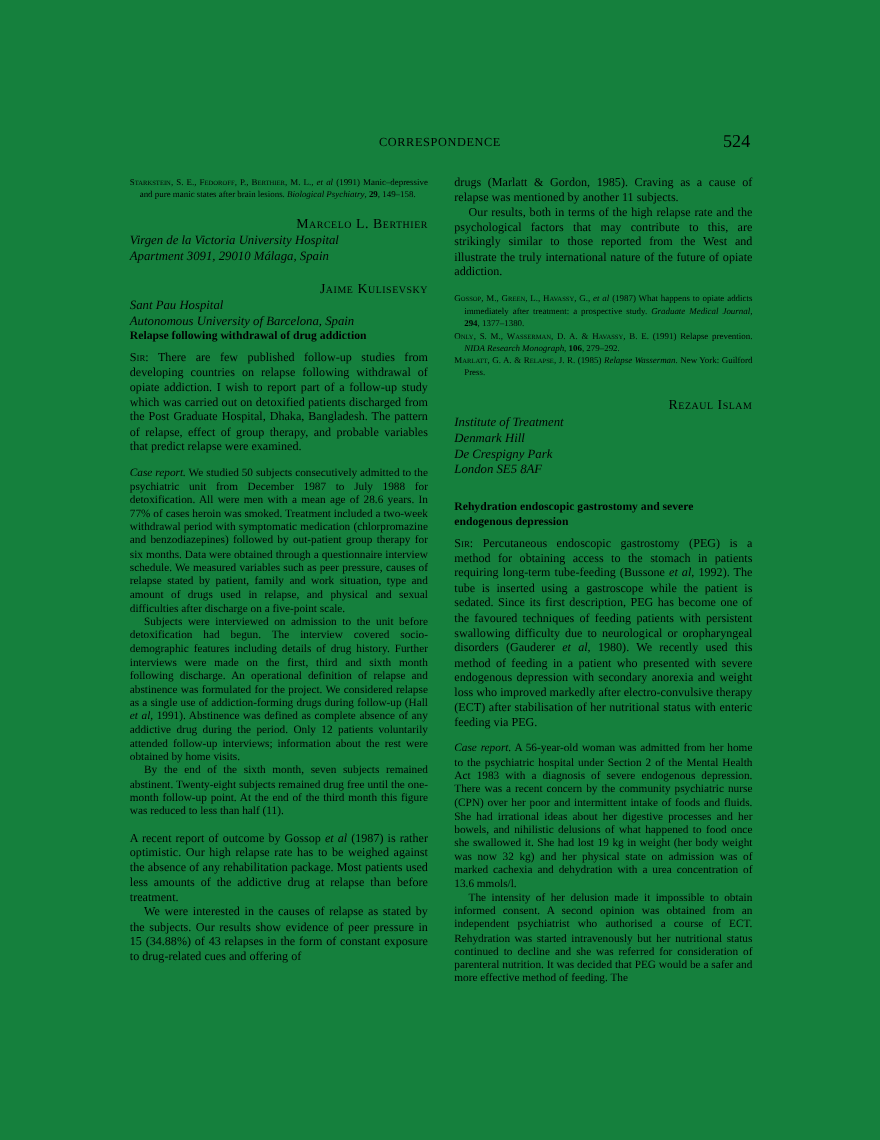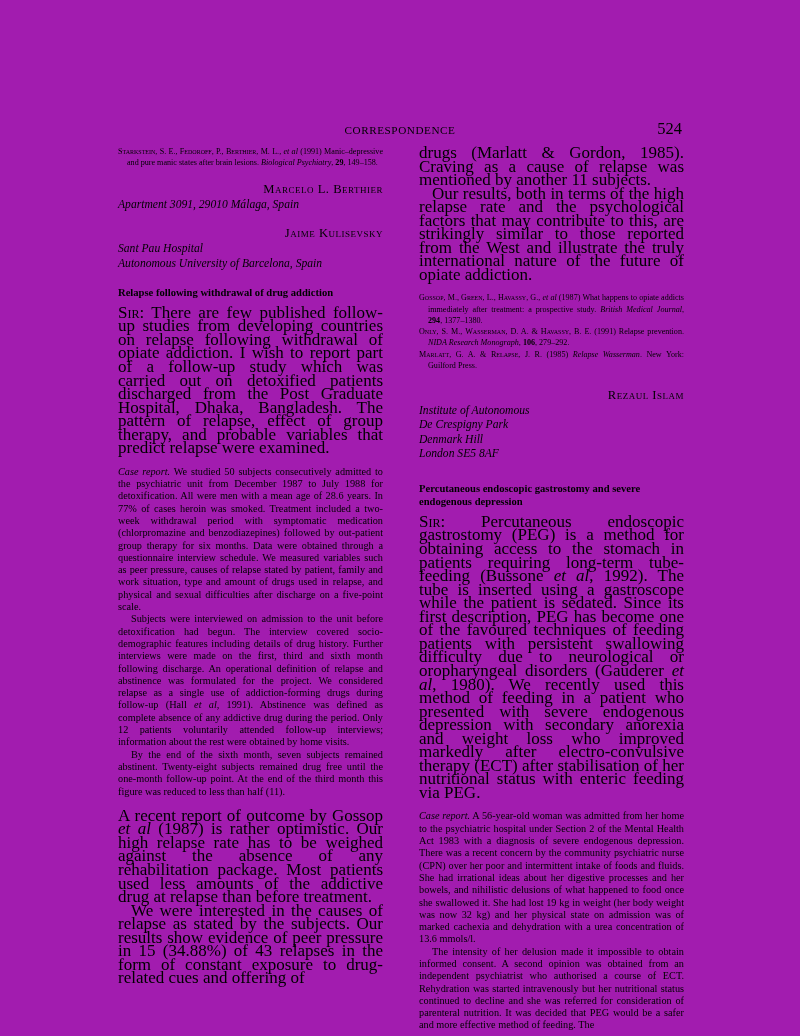--- a/index.html
+++ b/index.html
@@ -8,21 +8,21 @@
     background: #ffffff;
   }
   body {
     font-family: "Liberation Serif", "DejaVu Serif", serif;
     color: #000000;
   }
   #page {
     position: relative;
     width: 800px;
     height: 1036px;
-    background: #a21caf;
+    background: #15803d;
     overflow: hidden;
   }
   
   #running-head {
     position: absolute;
     left: 118px;
     top: 124px;
     width: 564px;
     height: 18px;
   }
@@ -40,25 +40,25 @@
     position: absolute;
     right: 0;
     top: -5px;
     font-size: 16.5px;
   }
 
   
   #columns {
     position: absolute;
     left: 118px;
-    top: 146px;
+    top: 160px;
     width: 566px;
     height: 740px;
     display: flex;
-    gap: 36px;
+    gap: 24px;
   }
   .col {
     width: 271px;
     position: relative;
   }
 
   
   .ref-block {
     font-size: 8.1px;
     line-height: 11.1px;
@@ -88,26 +88,25 @@
     font-style: italic;
     font-size: 11.6px;
     line-height: 14.2px;
     margin-bottom: 0;
   }
 
   .sec-head {
     font-weight: bold;
     font-size: 10.6px;
     line-height: 13px;
-    margin-top: 15px;
     margin-bottom: 7px;
   }
 
   p.body {
-    font-size: 17px;
+    font-size: 11px;
     line-height: 13.55px;
     text-align: justify;
     margin: 0;
     text-indent: 0;
     -webkit-hyphens: manual;
     hyphens: manual;
   }
   p.body.indent { text-indent: 13px; }
   p.body.small {
     font-size: 10.25px;
@@ -128,20 +127,21 @@
 
   <div id="columns">
 
     <div class="col">
 
       <div class="ref-block">
         <div class="ref-item"><span class="sc">Starkstein</span>, S. E., <span class="sc">Fedoroff</span>, P., <span class="sc">Berthier</span>, M. L., <span class="it">et al</span> (1991) Manic–depressive and pure manic states after brain lesions. <span class="it">Biological Psychiatry</span>, <span class="bd">29</span>, 149–158.</div>
       </div>
 
       <div class="signature">Marcelo L. Berthier</div>
+      <div class="address">Virgen de la Victoria University Hospital</div>
       <div class="address">Apartment 3091, 29010 Málaga, Spain</div>
 
       <div class="signature">Jaime Kulisevsky</div>
       <div class="address">Sant Pau Hospital</div>
       <div class="address">Autonomous University of Barcelona, Spain</div>
 
       <div class="sec-head">Relapse following withdrawal of drug addiction</div>
 
       <p class="body"><span class="sir">Sir</span>: There are few published follow-up studies from developing countries on relapse following withdrawal of opiate addiction. I wish to report part of a follow-up study which was carried out on detoxified patients discharged from the Post Graduate Hospital, Dhaka, Bangladesh. The pattern of relapse, effect of group therapy, and probable variables that predict relapse were examined.</p>
 
@@ -156,32 +156,32 @@
       <p class="body indent">We were interested in the causes of relapse as stated by the subjects. Our results show evidence of peer pressure in 15 (34.88%) of 43 relapses in the form of constant exposure to drug-related cues and offering of</p>
     </div>
 
     <div class="col">
 
       <p class="body">drugs (Marlatt &amp; Gordon, 1985). Craving as a cause of relapse was mentioned by another 11 subjects.</p>
 
       <p class="body indent">Our results, both in terms of the high relapse rate and the psychological factors that may contribute to this, are strikingly similar to those reported from the West and illustrate the truly international nature of the future of opiate addiction.</p>
 
       <div class="ref-block" style="margin-top:11px">
-        <div class="ref-item"><span class="sc">Gossop</span>, M., <span class="sc">Green</span>, L., <span class="sc">Havassy</span>, G., <span class="it">et al</span> (1987) What happens to opiate addicts immediately after treatment: a prospective study. <span class="it">British Medical Journal</span>, <span class="bd">294</span>, 1377–1380.</div>
+        <div class="ref-item"><span class="sc">Gossop</span>, M., <span class="sc">Green</span>, L., <span class="sc">Havassy</span>, G., <span class="it">et al</span> (1987) What happens to opiate addicts immediately after treatment: a prospective study. <span class="it">Graduate Medical Journal</span>, <span class="bd">294</span>, 1377–1380.</div>
         <div class="ref-item"><span class="sc">Only</span>, S. M., <span class="sc">Wasserman</span>, D. A. &amp; <span class="sc">Havassy</span>, B. E. (1991) Relapse prevention. <span class="it">NIDA Research Monograph</span>, <span class="bd">106</span>, 279–292.</div>
         <div class="ref-item"><span class="sc">Marlatt</span>, G. A. &amp; <span class="sc">Relapse</span>, J. R. (1985) <span class="it">Relapse Wasserman</span>. New York: Guilford Press.</div>
       </div>
 
       <div class="signature" style="margin-top:17px">Rezaul Islam</div>
-      <div class="address">Institute of Autonomous</div>
+      <div class="address">Institute of Treatment</div>
+      <div class="address">Denmark Hill</div>
       <div class="address">De Crespigny Park</div>
-      <div class="address">Denmark Hill</div>
       <div class="address">London SE5 8AF</div>
 
-      <div class="sec-head" style="margin-top:21px">Percutaneous endoscopic gastrostomy and severe endogenous depression</div>
+      <div class="sec-head" style="margin-top:21px">Rehydration endoscopic gastrostomy and severe endogenous depression</div>
 
       <p class="body"><span class="sir">Sir</span>: Percutaneous endoscopic gastrostomy (PEG) is a method for obtaining access to the stomach in patients requiring long-term tube-feeding (Bussone <span class="it">et al</span>, 1992). The tube is inserted using a gastroscope while the patient is sedated. Since its first description, PEG has become one of the favoured techniques of feeding patients with persistent swallowing difficulty due to neurological or oropharyngeal disorders (Gauderer <span class="it">et al</span>, 1980). We recently used this method of feeding in a patient who presented with severe endogenous depression with secondary anorexia and weight loss who improved markedly after electro-convulsive therapy (ECT) after stabilisation of her nutritional status with enteric feeding via PEG.</p>
 
       <p class="body small gap-before"><span class="it">Case report.</span> A 56-year-old woman was admitted from her home to the psychiatric hospital under Section 2 of the Mental Health Act 1983 with a diagnosis of severe endogenous depression. There was a recent concern by the community psychiatric nurse (CPN) over her poor and intermittent intake of foods and fluids. She had irrational ideas about her digestive processes and her bowels, and nihilistic delusions of what happened to food once she swallowed it. She had lost 19 kg in weight (her body weight was now 32 kg) and her physical state on admission was of marked cachexia and dehydration with a urea concentration of 13.6 mmols/l.</p>
 
       <p class="body small indent">The intensity of her delusion made it impossible to obtain informed consent. A second opinion was obtained from an independent psychiatrist who authorised a course of ECT. Rehydration was started intravenously but her nutritional status continued to decline and she was referred for consideration of parenteral nutrition. It was decided that PEG would be a safer and more effective method of feeding. The</p>
     </div>
 
   </div>
 </div>

